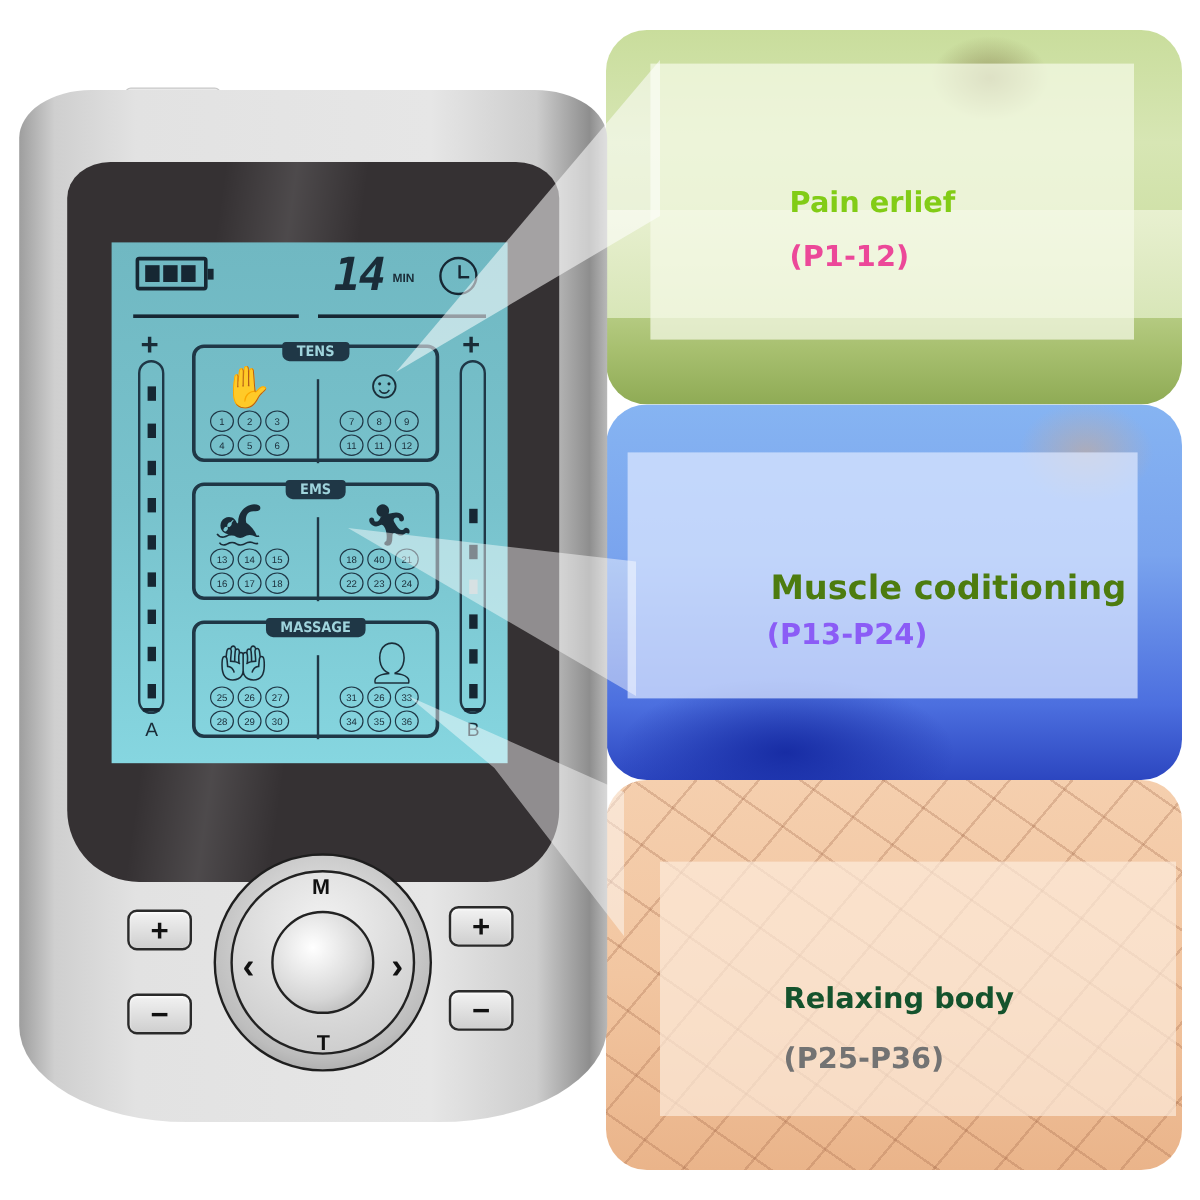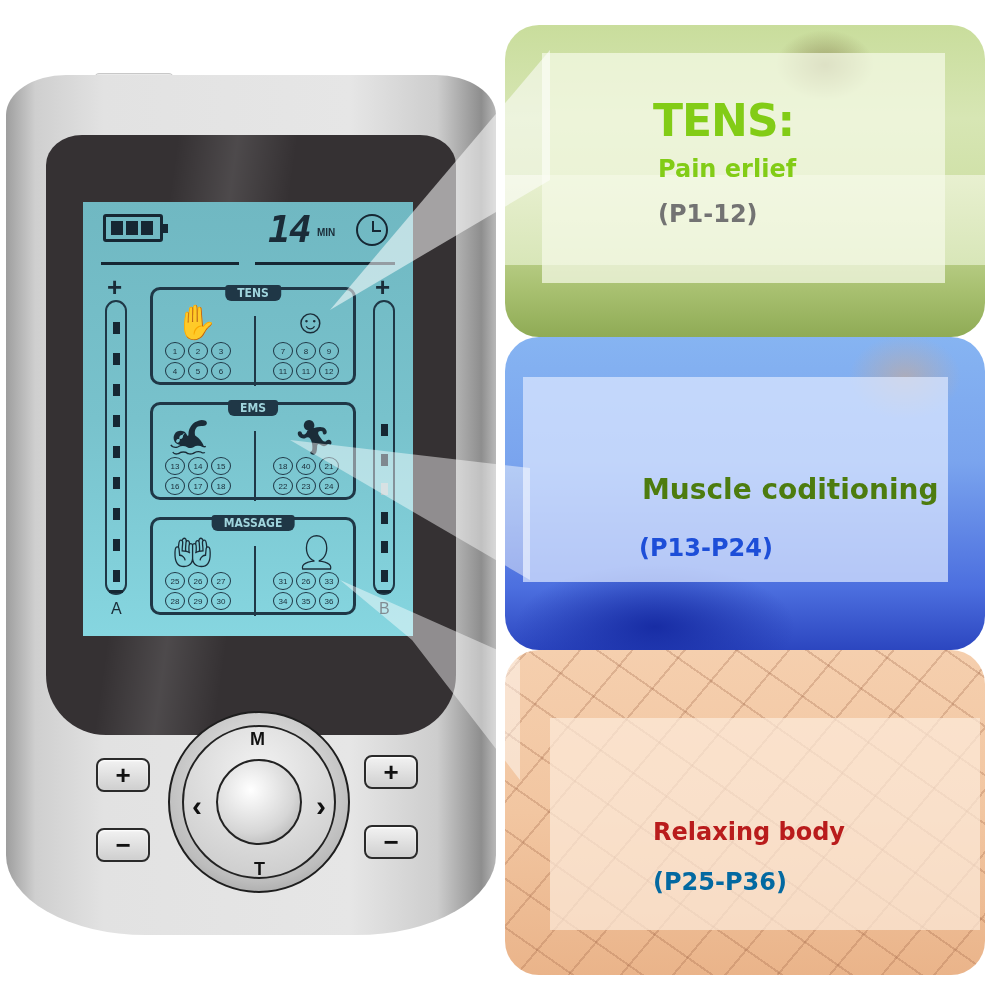--- a/index.html
+++ b/index.html
@@ -14,44 +14,44 @@
   .panel .sub{position:absolute;font-family:"DejaVu Sans",sans-serif;font-weight:bold;white-space:nowrap;}
 
   #panel-tens{top:25px;height:312px;}
   #panel-tens .photo{background:
       radial-gradient(ellipse 70px 50px at 320px 40px, rgba(120,110,60,0.55), transparent 70%),
       linear-gradient(180deg,#c9dd9c 0%,#d7e6b4 30%,#cddfa3 60%,#a8c070 85%,#8fab55 100%);}
   #panel-tens .sofa{position:absolute;left:0;top:150px;width:480px;height:90px;background:linear-gradient(180deg,#e8f0d0,#d8e6b8);}
   #panel-tens .label-box{left:37px;top:28px;width:403px;height:230px;background:rgba(245,250,232,0.72);}
   #panel-tens .title{left:148px;top:70px;font-size:44px;color:#82cc16;}
   #panel-tens .sub1{left:153px;top:130px;font-size:24px;color:#82cc16;}
-  #panel-tens .sub2{left:153px;top:175px;font-size:24px;color:#737373;}
+  #panel-tens .sub2{left:153px;top:175px;font-size:24px;color:#ec4899;}
 
   #panel-ems{top:337px;height:313px;}
   #panel-ems .photo{background:
       radial-gradient(ellipse 80px 60px at 400px 40px, rgba(200,170,150,0.6), transparent 70%),
       radial-gradient(ellipse 200px 90px at 150px 290px, rgba(20,40,160,0.9), transparent 70%),
       linear-gradient(180deg,#86b4f2 0%,#7aa4ee 40%,#4c6fdf 80%,#2c46c0 100%);}
   #panel-ems .label-box{left:18px;top:40px;width:425px;height:205px;background:rgba(220,232,255,0.72);}
   #panel-ems .title{left:137px;top:75px;font-size:42px;color:#1b3ff0;}
   #panel-ems .sub1{left:137px;top:136px;font-size:28px;color:#4d7c0f;}
-  #panel-ems .sub2{left:134px;top:178px;font-size:24px;color:#1d4ed8;margin-top:19px;}
+  #panel-ems .sub2{left:134px;top:178px;font-size:24px;color:#8b5cf6;}
 
   #panel-mass{top:650px;height:325px;}
   #panel-mass .photo{background:
       repeating-linear-gradient(35deg, transparent 0 38px, rgba(150,90,60,0.25) 38px 40px),
       repeating-linear-gradient(-50deg, transparent 0 38px, rgba(150,90,60,0.25) 38px 40px),
       linear-gradient(180deg,#f5cfae 0%,#f2c6a1 50%,#eab48a 100%);}
   #panel-mass .label-box{left:45px;top:68px;width:430px;height:212px;background:rgba(252,235,220,0.7);}
   #panel-mass .title{left:148px;top:105px;font-size:42px;color:#ff7412;}
-  #panel-mass .sub1{left:148px;top:168px;font-size:24px;color:#b91c1c;}
-  #panel-mass .sub2{left:148px;top:218px;font-size:24px;color:#0369a1;}
+  #panel-mass .sub1{left:148px;top:168px;font-size:24px;color:#14532d;}
+  #panel-mass .sub2{left:148px;top:218px;font-size:24px;color:#737373;}
 
   
-  #device{position:absolute;left:6px;top:75px;width:490px;height:860px;border-radius:32px;}
+  #device{position:absolute;left:16px;top:75px;width:490px;height:860px;border-radius:32px;}
   .shell{position:absolute;left:0;top:0;width:490px;height:860px;
     background:linear-gradient(90deg,#9e9e9e 0%,#cfcfcf 6%,#e2e2e2 20%,#e6e6e6 70%,#cdcdcd 88%,#8e8e8e 97%,#b8b8b8 100%);
     border-radius:60px 60px 140px 140px / 40px 40px 80px 80px;}
   .connector{position:absolute;left:88px;top:-2px;width:80px;height:14px;background:#eaeaea;border:1px solid #c8c8c8;border-radius:5px 5px 0 0;}
   .bezel{position:absolute;left:40px;top:60px;width:410px;height:600px;background:#353133;border-radius:36px 36px 60px 60px / 30px 30px 60px 60px;overflow:hidden;}
   .bezel .gloss{position:absolute;left:90px;top:0;width:120px;height:600px;background:linear-gradient(90deg,transparent,rgba(255,255,255,0.12),transparent);transform:skewX(-8deg);}
 
   .lcd{position:absolute;left:77px;top:127px;width:330px;height:434px;
     background:linear-gradient(180deg,#70b8c2 0%,#78c2cc 50%,#86d6e0 100%);}
   .lcd *{color:#1a2c38;}
@@ -89,21 +89,20 @@
   .dpad .center{position:absolute;left:46px;top:46px;width:86px;height:86px;border-radius:50%;border:2px solid #222;background:radial-gradient(circle at 40% 35%,#ffffff,#d6d6d6 60%,#a6a6a6);}
   .dpad .lbl{position:absolute;font-weight:bold;font-size:18px;color:#111;}
 </style>
 </head>
 <body>
 
 <div class="panel" id="panel-tens">
   <div class="photo"></div>
   <div class="sofa"></div>
   <div class="label-box"></div>
-  <div class="title">TENS:</div>
   <div class="sub sub1">Pain erlief</div>
   <div class="sub sub2">(P1-12)</div>
 </div>
 
 <div class="panel" id="panel-ems">
   <div class="photo"></div>
   <div class="label-box"></div>
   <div class="sub sub1">Muscle coditioning</div>
   <div class="sub sub2">(P13-P24)</div>
 </div>

